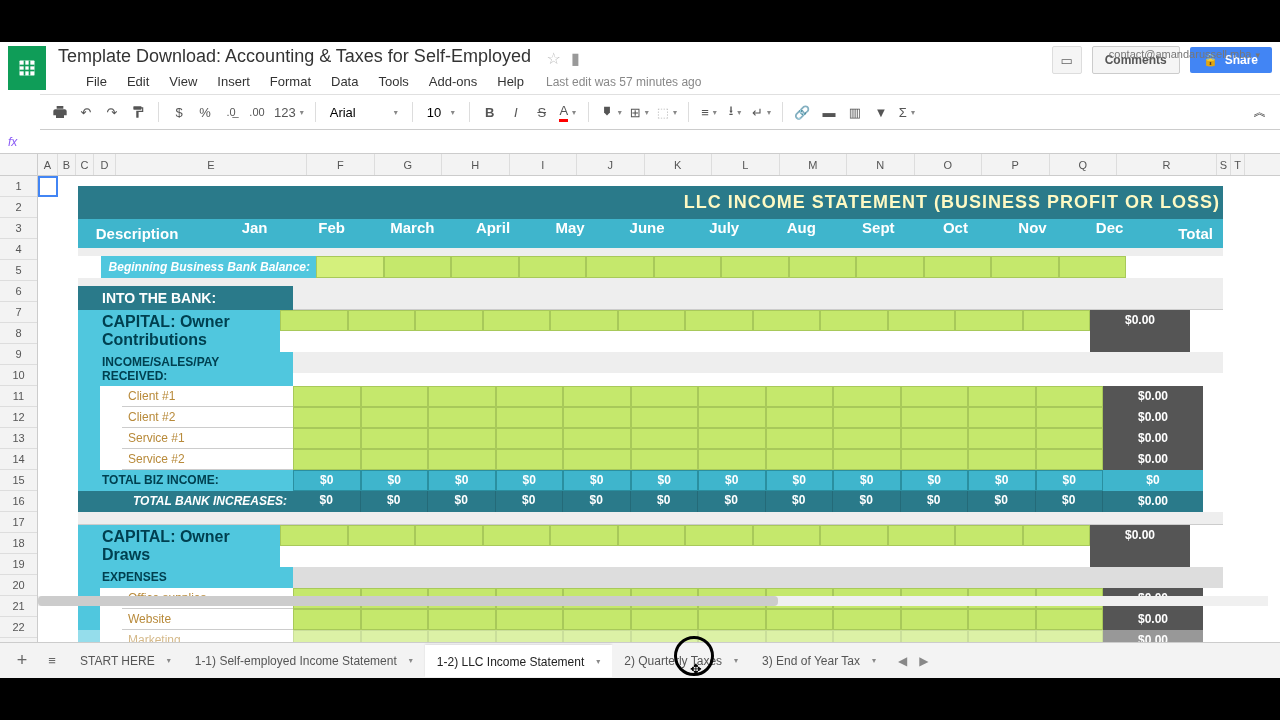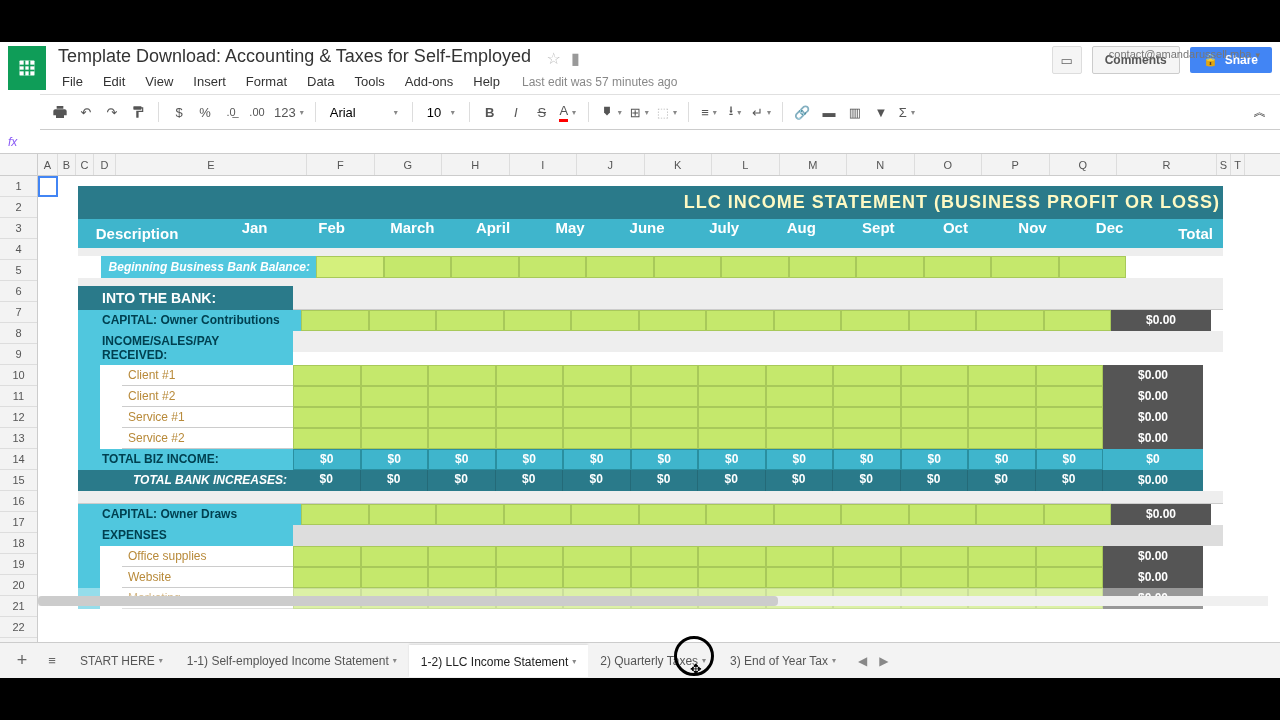--- a/index.html
+++ b/index.html
@@ -8,21 +8,21 @@
 .app { background: #fff; height: 636px; display: flex; flex-direction: column; }
 .letterbox-bottom { height: 42px; background: #000; }
 
 
 .header { height: 52px; display: flex; align-items: flex-start; padding: 4px 8px 0 8px; }
 .logo { width: 38px; height: 44px; background: #0f9d58; display: flex; align-items: center; justify-content: center; margin-right: 8px; }
 .logo svg { width: 20px; height: 26px; }
 .title-area { flex: 1; }
 .doc-title { font-size: 18px; color: #333; padding: 2px 4px; }
 .doc-icons { display: inline-flex; gap: 10px; margin-left: 8px; color: #bbb; font-size: 16px; vertical-align: middle; }
-.menu-bar { display: flex; gap: 4px; margin-top: 4px; align-items: center; }
+.menu-bar { display: flex; gap: 4px; margin-top: 4px; align-items: center; margin-left: 24px; }
 .menu-item { padding: 2px 8px; font-size: 13px; color: #333; cursor: pointer; }
 .last-edit { color: #888; font-size: 12px; margin-left: 10px; }
 .header-right { display: flex; align-items: center; gap: 10px; }
 .user-email { font-size: 11px; color: #777; position: absolute; right: 20px; top: 48px; }
 .user-email::after { content: "▾"; margin-left: 4px; font-size: 9px; }
 .comments-btn { padding: 6px 12px; border: 1px solid #ccc; border-radius: 2px; background: #f5f5f5; font-size: 12px; font-weight: bold; color: #555; }
 .share-btn { padding: 6px 14px; background: #4285f4; color: #fff; border: none; border-radius: 2px; font-size: 12px; font-weight: bold; display: flex; align-items: center; gap: 6px; }
 .icon-btn { width: 30px; height: 28px; display: inline-flex; align-items: center; justify-content: center; color: #666; cursor: pointer; }
 
 
@@ -63,21 +63,21 @@
 .bbb-row { display: flex; margin-left: 23px; }
 .bbb-label { width: 215px; background: #50c7de; color: #fff; font-weight: bold; font-style: italic; text-align: right; padding: 4px 6px; font-size: 12px; }
 .bbb-cell { width: 67.5px; background: #c5e86c; border: 1px solid #a8c95a; height: 22px; }
 .bbb-cell.first { background: #d4f07c; }
 
 .section-header { display: flex; }
 .section-header .label { width: 215px; background: #2a7a8a; color: #fff; font-weight: bold; padding: 4px 10px 4px 24px; font-size: 14px; }
 .section-header .rest { flex: 1; background: #eee; border-bottom: 1px solid #ccc; }
 
 .cat-row { display: flex; }
-.cat-label { width: 223px; background: #50c7de; color: #004050; font-weight: bold; padding: 3px 6px 3px 24px; font-size: 12px; }
+.cat-label { width: 202px; background: #50c7de; color: #004050; font-weight: bold; padding: 3px 6px 3px 24px; font-size: 16px; }
 .cat-cell { width: 67.5px; background: #c5e86c; border: 1px solid #a8c95a; height: 21px; }
 .cat-total { width: 100px; background: #555; color: #fff; font-weight: bold; text-align: center; line-height: 21px; font-size: 12px; }
 
 .item-row { display: flex; }
 .item-indent { width: 22px; background: #50c7de; }
 .item-leaf-indent { width: 22px; }
 .item-label { width: 171px; padding: 3px 6px; color: #b88a3a; font-size: 12px; border-bottom: 1px solid #ccc; }
 .item-cell { width: 67.5px; background: #c5e86c; border: 1px solid #a8c95a; height: 21px; }
 .item-total { width: 100px; background: #555; color: #fff; font-weight: bold; text-align: center; line-height: 21px; font-size: 12px; }
 
@@ -92,21 +92,21 @@
 .grand-total { width: 100px; background: #2a7a8a; color: #fff; font-weight: bold; text-align: center; line-height: 21px; }
 
 .exp-header-row { display: flex; }
 .exp-header-label { width: 215px; background: #50c7de; color: #004050; font-weight: bold; padding: 3px 6px 3px 24px; font-size: 12px; }
 .exp-header-rest { flex: 1; background: #ddd; height: 21px; }
 
 
 .sheet-bar { height: 36px; border-top: 1px solid #ccc; background: #f3f3f3; display: flex; align-items: center; padding: 0 8px; gap: 2px; }
 .sheet-add { width: 28px; text-align: center; color: #666; font-size: 18px; cursor: pointer; }
 .sheet-menu { width: 28px; text-align: center; color: #666; cursor: pointer; }
-.sheet-tab { padding: 8px 12px; background: #f3f3f3; color: #555; font-size: 12px; cursor: pointer; white-space: nowrap; display: flex; align-items: center; gap: 4px; }
+.sheet-tab { padding: 8px 12px; background: #f3f3f3; color: #555; font-size: 12px; cursor: pointer; white-space: nowrap; display: flex; align-items: center; gap: 12px; }
 .sheet-tab.active { background: #fff; color: #222; border-top: 2px solid transparent; box-shadow: 0 -1px 2px rgba(0,0,0,0.1); font-weight: 500; }
 .tab-arrow { font-size: 8px; color: #888; }
 .sheet-nav { margin-left: 8px; display: flex; gap: 12px; color: #888; }
 .sheet-nav span { cursor: pointer; font-size: 12px; }
 
 .cursor-ring { position: absolute; width: 40px; height: 40px; border: 3px solid #000; border-radius: 50%; left: 674px; top: 636px; z-index: 100; pointer-events: none; }
 .cursor-ptr { position: absolute; left: 690px; top: 661px; z-index: 101; font-size: 14px; }
 
 .scroll-track { position: absolute; bottom: 36px; left: 38px; right: 12px; height: 10px; background: #f0f0f0; }
 .scroll-thumb { position: absolute; left: 0; width: 740px; height: 10px; background: #ccc; border-radius: 4px; }

